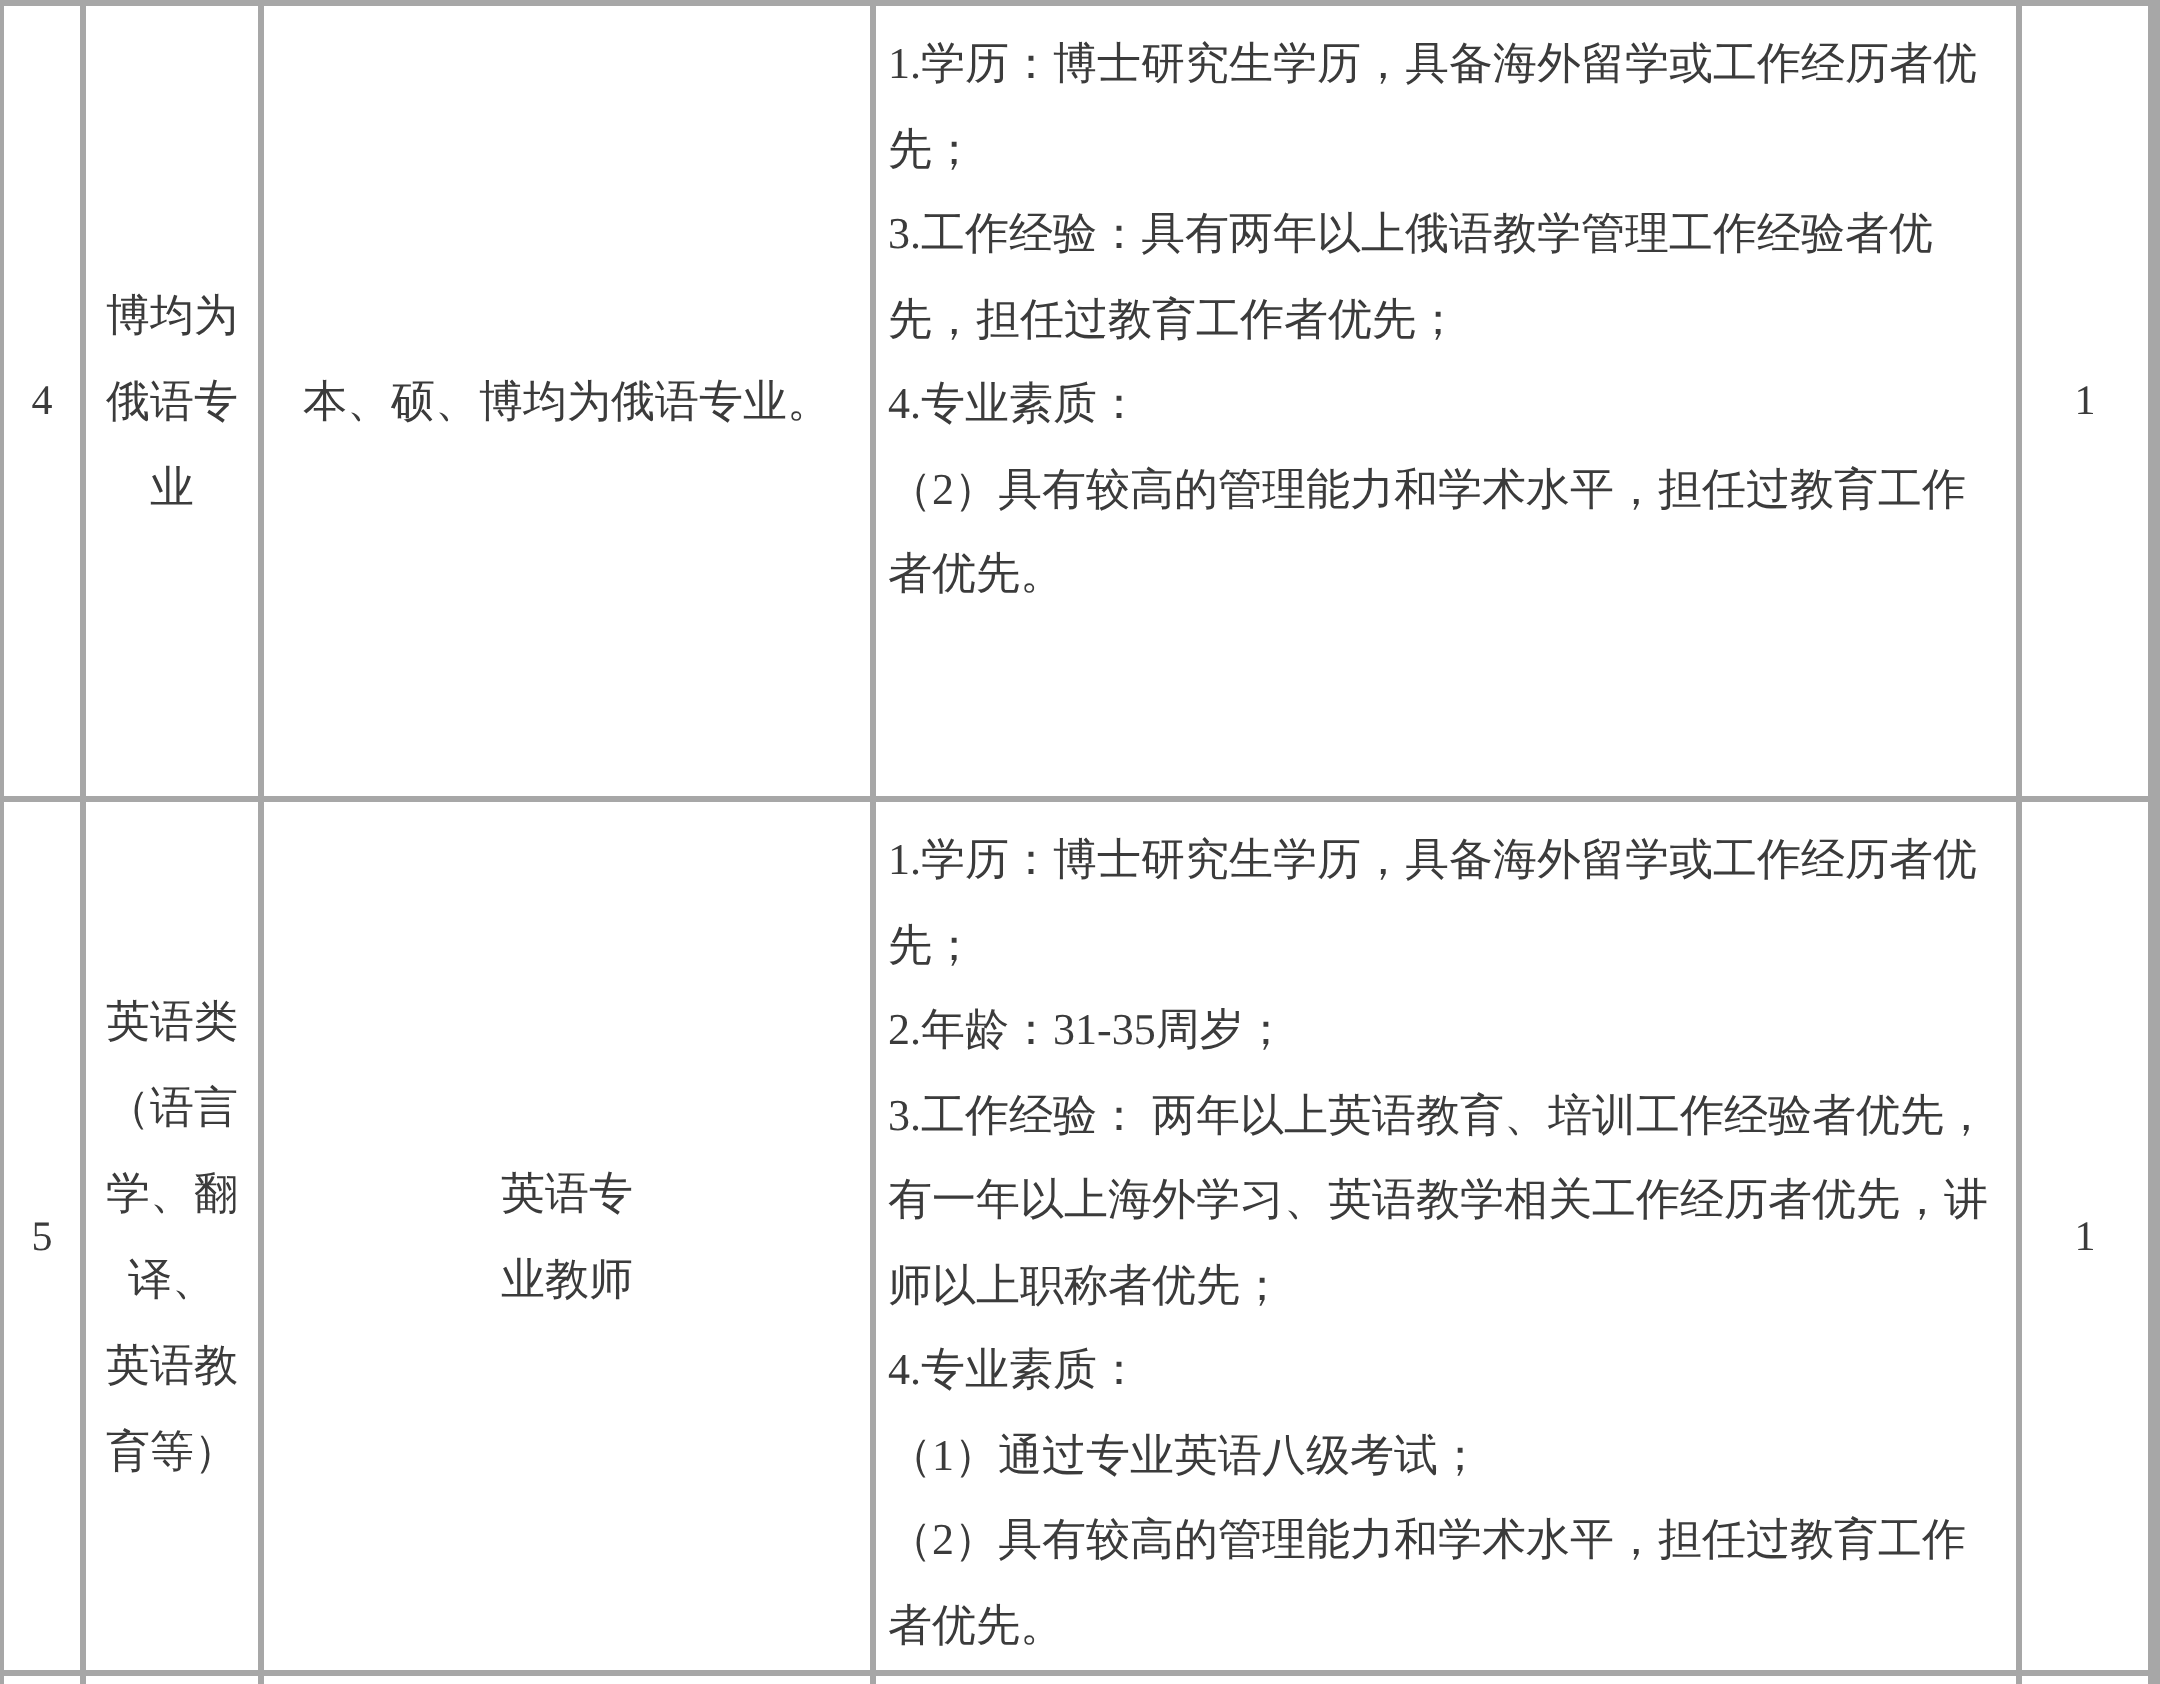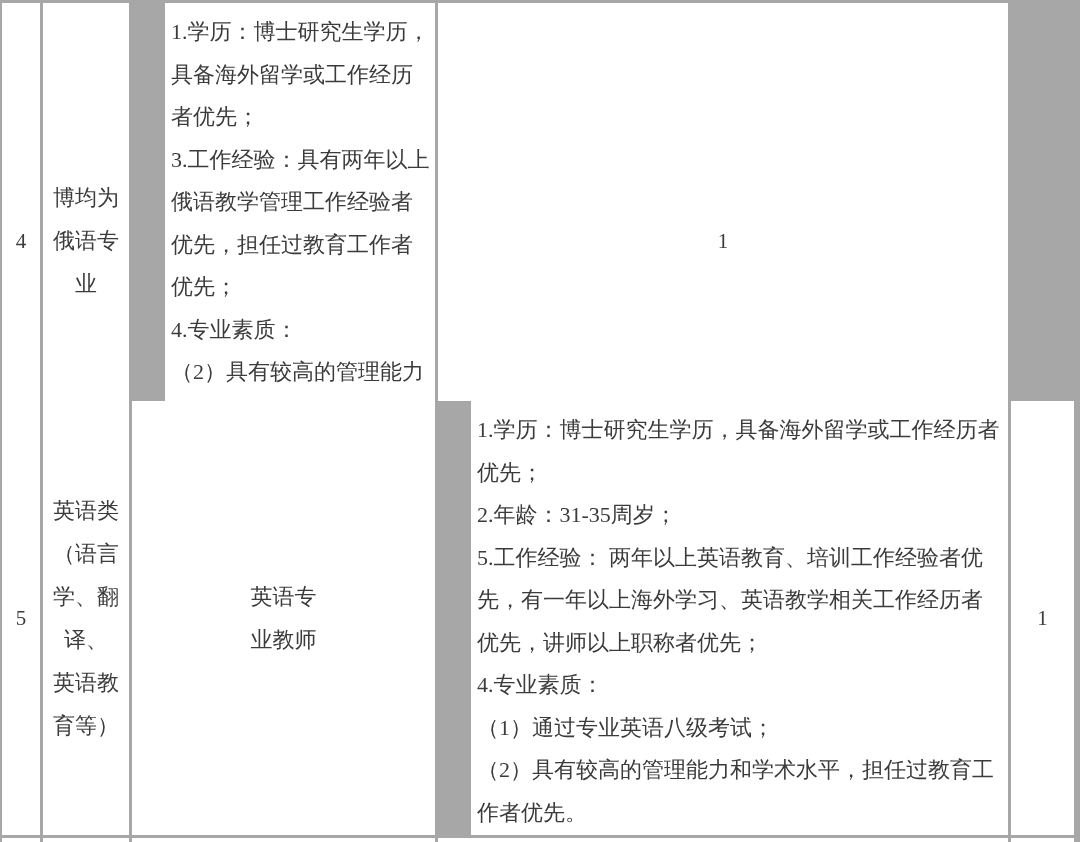--- a/index.html
+++ b/index.html
@@ -47,35 +47,37 @@
   .c-num, .c-count { font-size: 21px; }
   .c-pos .wrapbox {
     width: 70px;                  
     text-align: center;
     line-height: 43px;
   }
   .c-major .mline { line-height: 43px; }
   .c-req {
     padding: 8px 5px 0 6px;
     text-align: left;
-    margin-left: 33px;
   }
   .c-req .req-item { margin: 0; }
 </style>
 </head>
 <body>
 
 <div class="doc-table">
 
   <div class="trow">
     <div class="cell c-center c-num">
       <span>4</span>
     </div>
     <div class="cell c-center c-pos">
       <div class="wrapbox">博均为俄语专业</div>
+    </div>
+    <div class="cell c-center c-major">
+      <div class="mline">本、硕、博均为俄语专业。</div>
     </div>
     <div class="cell c-req">
       <p class="req-item">1.学历：博士研究生学历，具备海外留学或工作经历者优先；</p>
       <p class="req-item">3.工作经验：具有两年以上俄语教学管理工作经验者优先，担任过教育工作者优先；</p>
       <p class="req-item">4.专业素质：</p>
       <p class="req-item">（2）具有较高的管理能力和学术水平，担任过教育工作者优先。</p>
     </div>
     <div class="cell c-center c-count">
       <span>1</span>
     </div>
@@ -88,21 +90,21 @@
     <div class="cell c-center c-major">
       <div class="mline">英语类（语言学、翻译、</div>
       <div class="mline">英语教育等）</div>
     </div>
     <div class="cell c-center c-pos">
       <div class="wrapbox">英语专业教师</div>
     </div>
     <div class="cell c-req">
       <p class="req-item">1.学历：博士研究生学历，具备海外留学或工作经历者优先；</p>
       <p class="req-item">2.年龄：31-35周岁；</p>
-      <p class="req-item">5.工作经验： 两年以上英语教育、培训工作经验者优先，有一年以上海外学习、英语教学相关工作经历者优先，讲师以上职称者优先；</p>
+      <p class="req-item">3.工作经验： 两年以上英语教育、培训工作经验者优先，有一年以上海外学习、英语教学相关工作经历者优先，讲师以上职称者优先；</p>
       <p class="req-item">4.专业素质：</p>
       <p class="req-item">（1）通过专业英语八级考试；</p>
       <p class="req-item">（2）具有较高的管理能力和学术水平，担任过教育工作者优先。</p>
     </div>
     <div class="cell c-center c-count">
       <span>1</span>
     </div>
   </div>
 
   <div class="trow">

